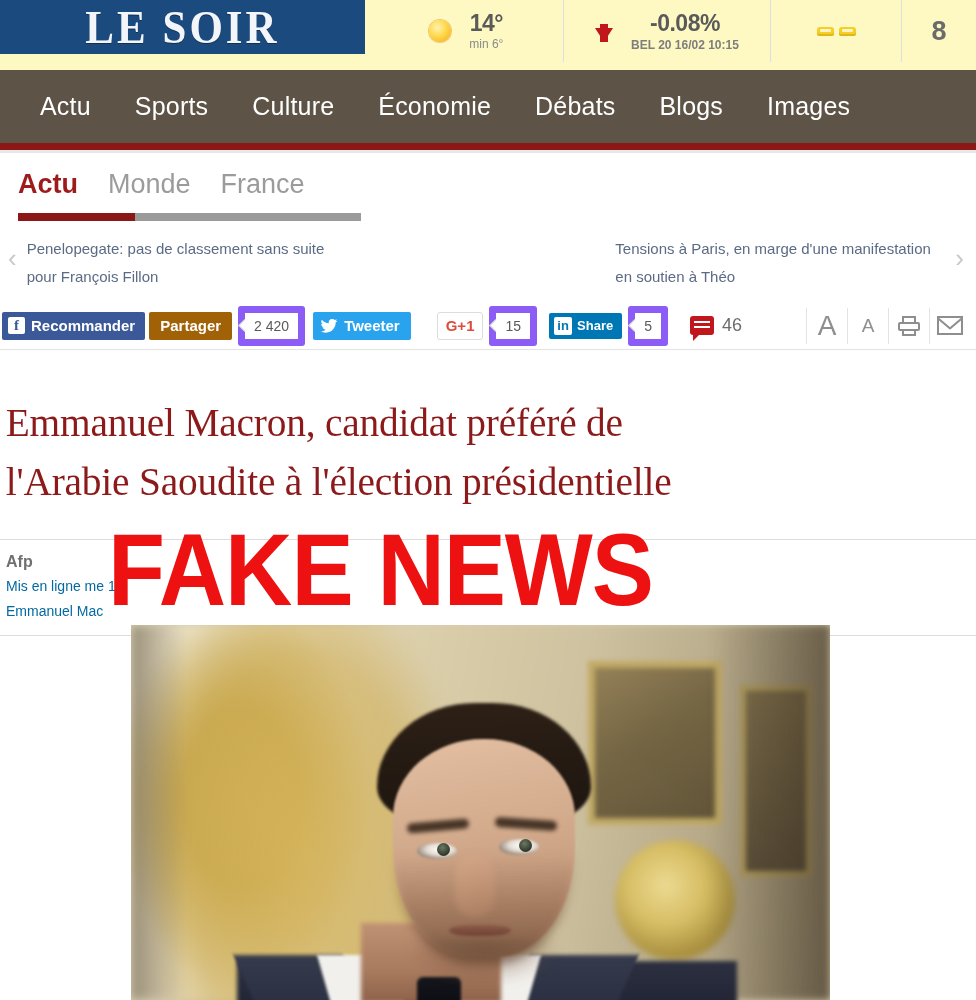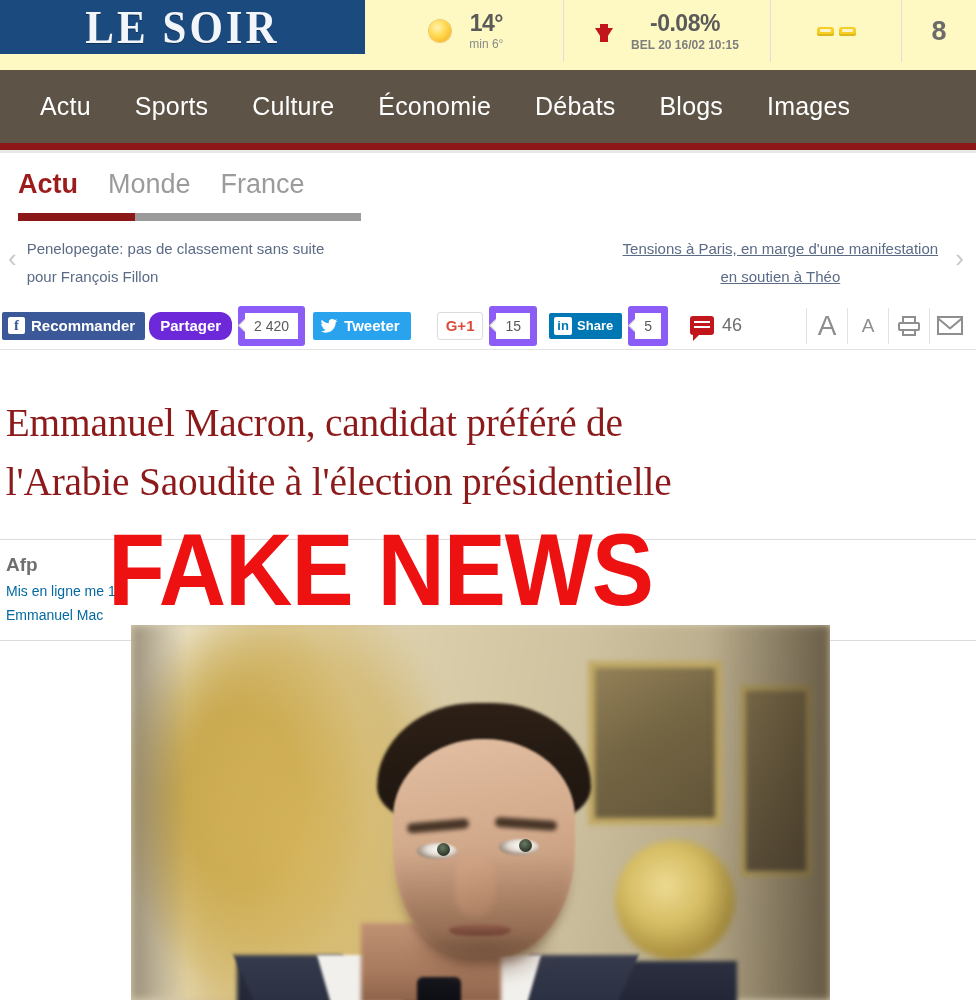--- a/index.html
+++ b/index.html
@@ -97,39 +97,39 @@
     padding:14px 12px 10px 8px;
   }
   .tk-arrow{
     color:#c8c8c8;font-size:26px;line-height:1;flex:none;padding-top:10px;
     font-family:"Liberation Sans", sans-serif;
   }
   .tk-item{
     font-size:15px;color:#5b6b86;line-height:1.85;max-width:330px;
   }
   .tk-left{text-align:left;}
-  .tk-right{text-align:center;text-decoration:underline;}
+  .tk-right{text-align:left;}
   .tk-group{display:flex;gap:10px;align-items:flex-start;}
 
   
   .sharebar{
     display:flex;align-items:center;height:46px;margin-top:2px;
     border-bottom:1px solid #e3e3e3;padding-left:2px;
   }
   .btn{
     display:inline-flex;align-items:center;height:28px;box-sizing:border-box;
     font-size:15px;font-weight:700;color:#fff;white-space:nowrap;
   }
   .fb-rec{background:#3b5998;padding:0 10px 0 6px;gap:6px;border-radius:2px;}
   .fb-f{
     width:17px;height:17px;background:#fff;color:#3b5998;border-radius:2px;
     font-family:"Liberation Serif", serif;font-weight:700;font-size:15px;
     display:flex;align-items:center;justify-content:center;line-height:1;
   }
-  .fb-share{background:#6d28d9;padding:0 11px;margin-left:4px;border-radius:12px;}
+  .fb-share{background:#a16207;padding:0 11px;margin-left:4px;border-radius:2px;}
   .count{
     display:inline-flex;align-items:center;height:26px;padding:0 9px;margin-left:6px;
     background:#fff;border:7px solid #8b5cf6;border-radius:3px;
     color:#5a5a5a;font-size:14px;position:relative;
   }
   .count::before{
     content:"";position:absolute;left:-5px;top:8px;width:8px;height:8px;background:#fff;
     border-left:1px solid #c9c9c9;border-bottom:1px solid #c9c9c9;transform:rotate(45deg);
   }
   .tw-btn{background:#2aa3ef;padding:0 11px 0 7px;gap:6px;margin-left:8px;border-radius:2px;}
@@ -201,21 +201,21 @@
     color:#8c1a1a;font-size:41px;line-height:1.44;font-weight:400;
     padding:16px 20px 0 6px;letter-spacing:-.2px;
     transform:scaleX(.96);transform-origin:left top;
   }
 
   
   .byline{
     margin-top:18px;border-top:1px solid #dcdcdc;padding:10px 0 12px 6px;
     border-bottom:1px solid #dcdcdc;
   }
-  .by-author{font-size:19px;font-weight:700;color:#6f6f6f;line-height:1.55;}
+  .by-author{font-size:16px;font-weight:700;color:#6f6f6f;line-height:1.55;}
   .by-line{font-size:14px;color:#0369a1;line-height:1.75;}
 
   
   .fake-overlay{
     position:absolute;left:108px;top:519px;width:770px;
     color:#ee1111;font-weight:700;font-size:88px;line-height:1;
     letter-spacing:-1px;white-space:nowrap;
     transform:scaleX(1.06) scaleY(1.16);transform-origin:left top;
     font-family:"Liberation Sans", sans-serif;
     z-index:50;pointer-events:none;

